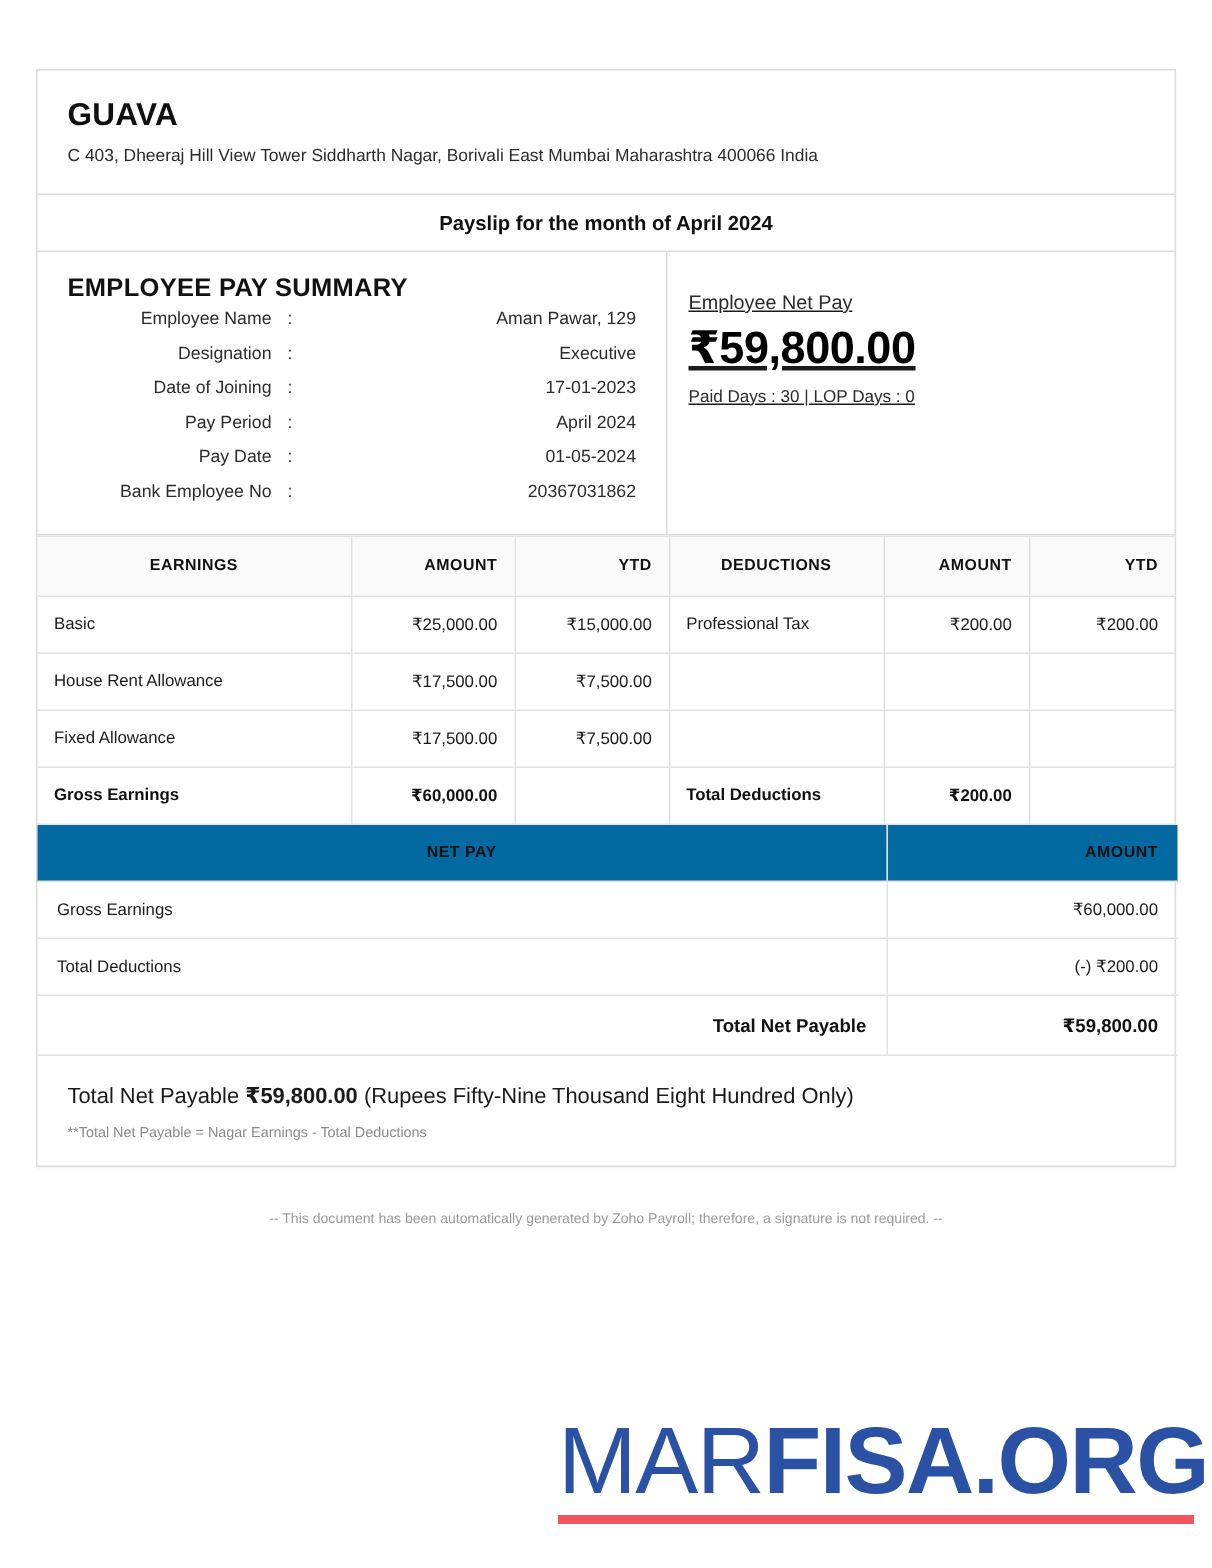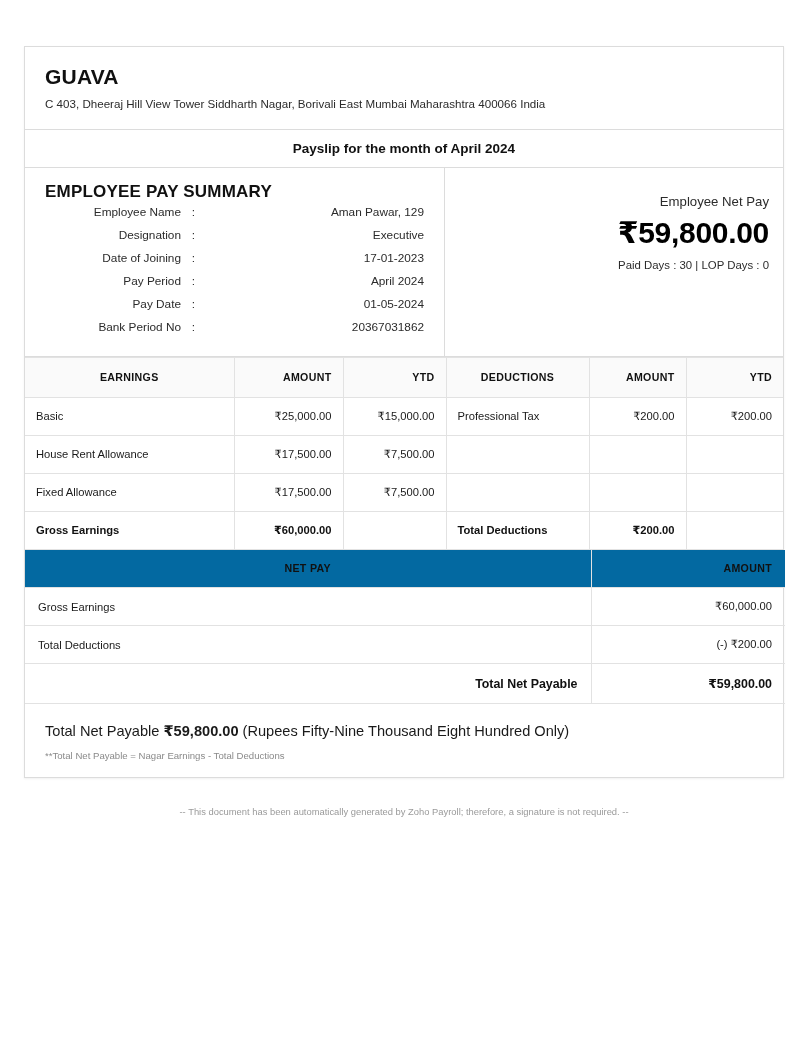--- a/index.html
+++ b/index.html
@@ -83,21 +83,22 @@
     color: #2b2b2b;
     text-align: right;
   }
   .kv-label { width: 136px; }
   .kv-colon { width: 14px; }
   .kv-value { flex: 1; }
 
   .summary-right {
     flex: 1;
     padding: 26px 14px 18px 14px;
-    text-align: right;
+    text-align: left;
+    text-decoration: underline;
   }
   .netpay-label {
     font-size: 13.2px;
     color: #2b2b2b;
     margin-bottom: 6px;
   }
   .netpay-amount {
     font-size: 30px;
     font-weight: bold;
     color: #000000;
@@ -252,21 +253,21 @@
           <span class="kv-label">Pay Period</span>
           <span class="kv-colon">:</span>
           <span class="kv-value">April 2024</span>
         </div>
         <div class="kv-row">
           <span class="kv-label">Pay Date</span>
           <span class="kv-colon">:</span>
           <span class="kv-value">01-05-2024</span>
         </div>
         <div class="kv-row">
-          <span class="kv-label">Bank Period No</span>
+          <span class="kv-label">Bank Employee No</span>
           <span class="kv-colon">:</span>
           <span class="kv-value">20367031862</span>
         </div>
       </div>
 
       <div class="summary-right">
         <div class="netpay-label">Employee Net Pay</div>
         <div class="netpay-amount">₹59,800.00</div>
         <div class="netpay-days">Paid Days : 30 | LOP Days : 0</div>
       </div>
@@ -345,14 +346,18 @@
 
     <div class="words-block">
       <div class="words-main"><span>Total Net Payable </span><b>₹59,800.00</b><span> (Rupees Fifty-Nine Thousand Eight Hundred Only)</span></div>
       <div class="words-note">**Total Net Payable = Nagar Earnings - Total Deductions</div>
     </div>
 
   </div>
 
   <div class="disclaimer">-- This document has been automatically generated by Zoho Payroll; therefore, a signature is not required. --</div>
 
+  <div class="logo">
+    <div class="logo-text" style="color: rgb(43, 81, 164);"><span class="logo-thin">MAR</span><span class="logo-bold">FISA.ORG</span></div>
+    <div class="logo-rule" style="background: rgb(241, 85, 95);"></div>
+  </div>
 
 </div>
 
 </body></html>

